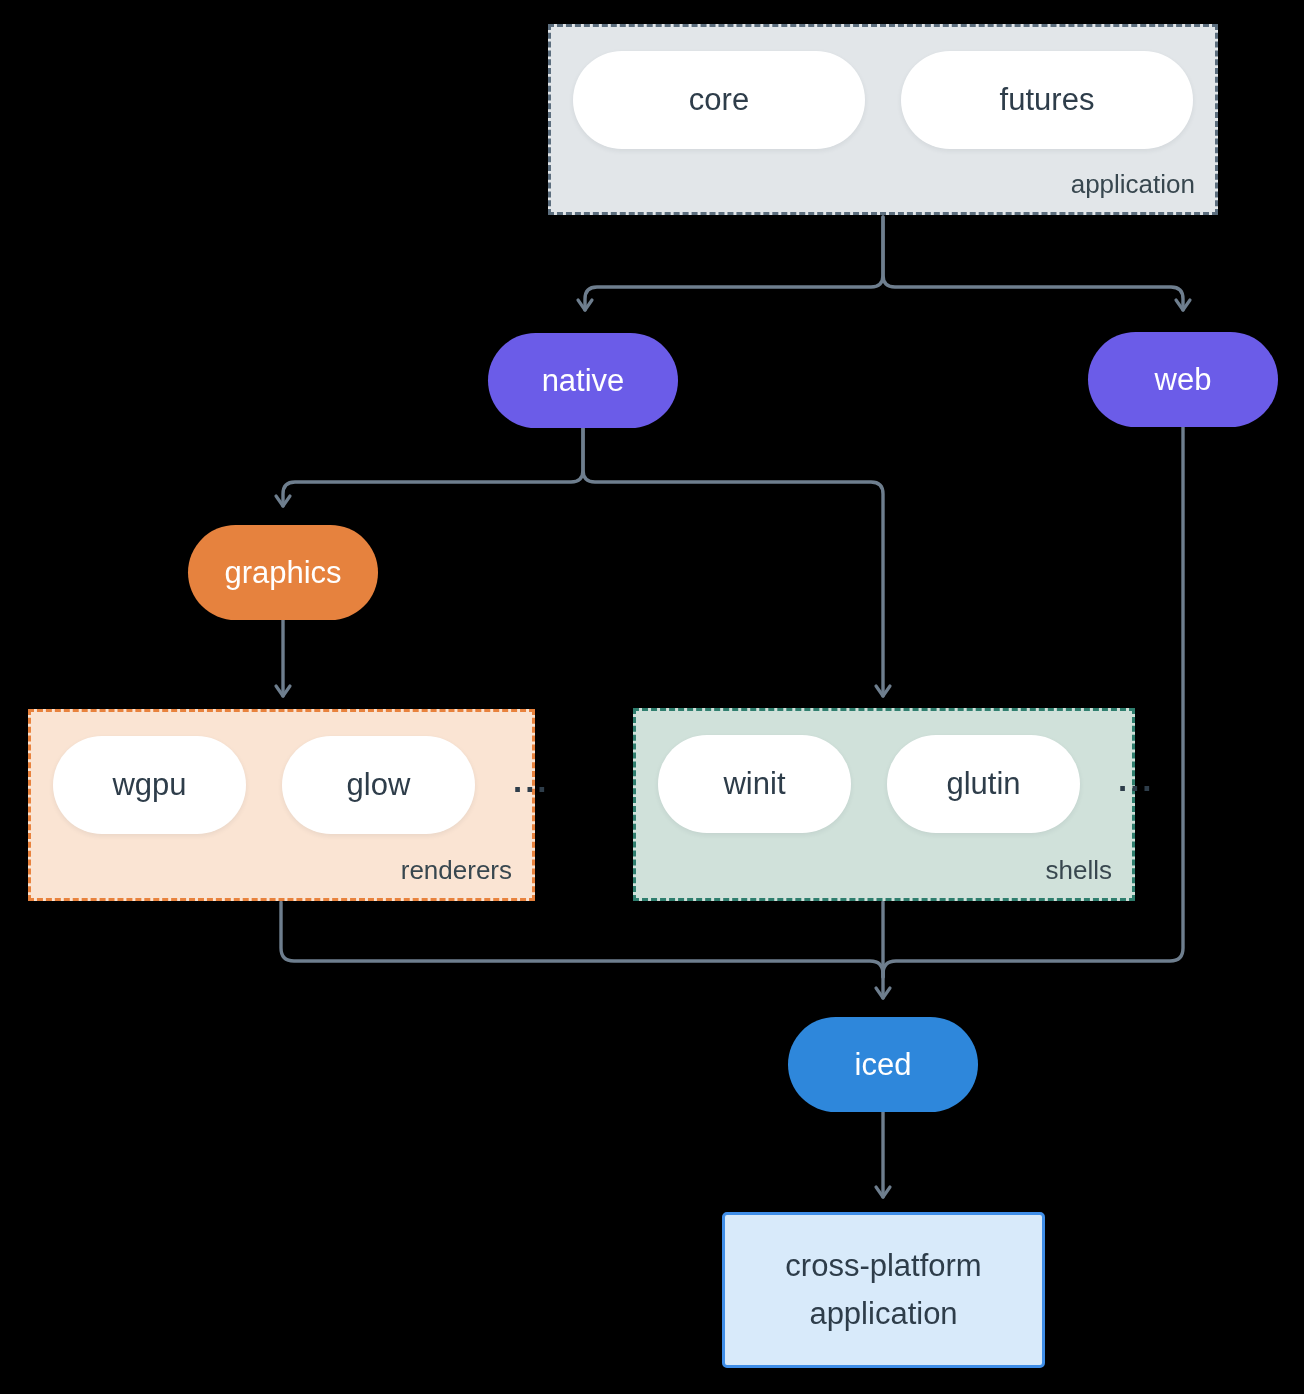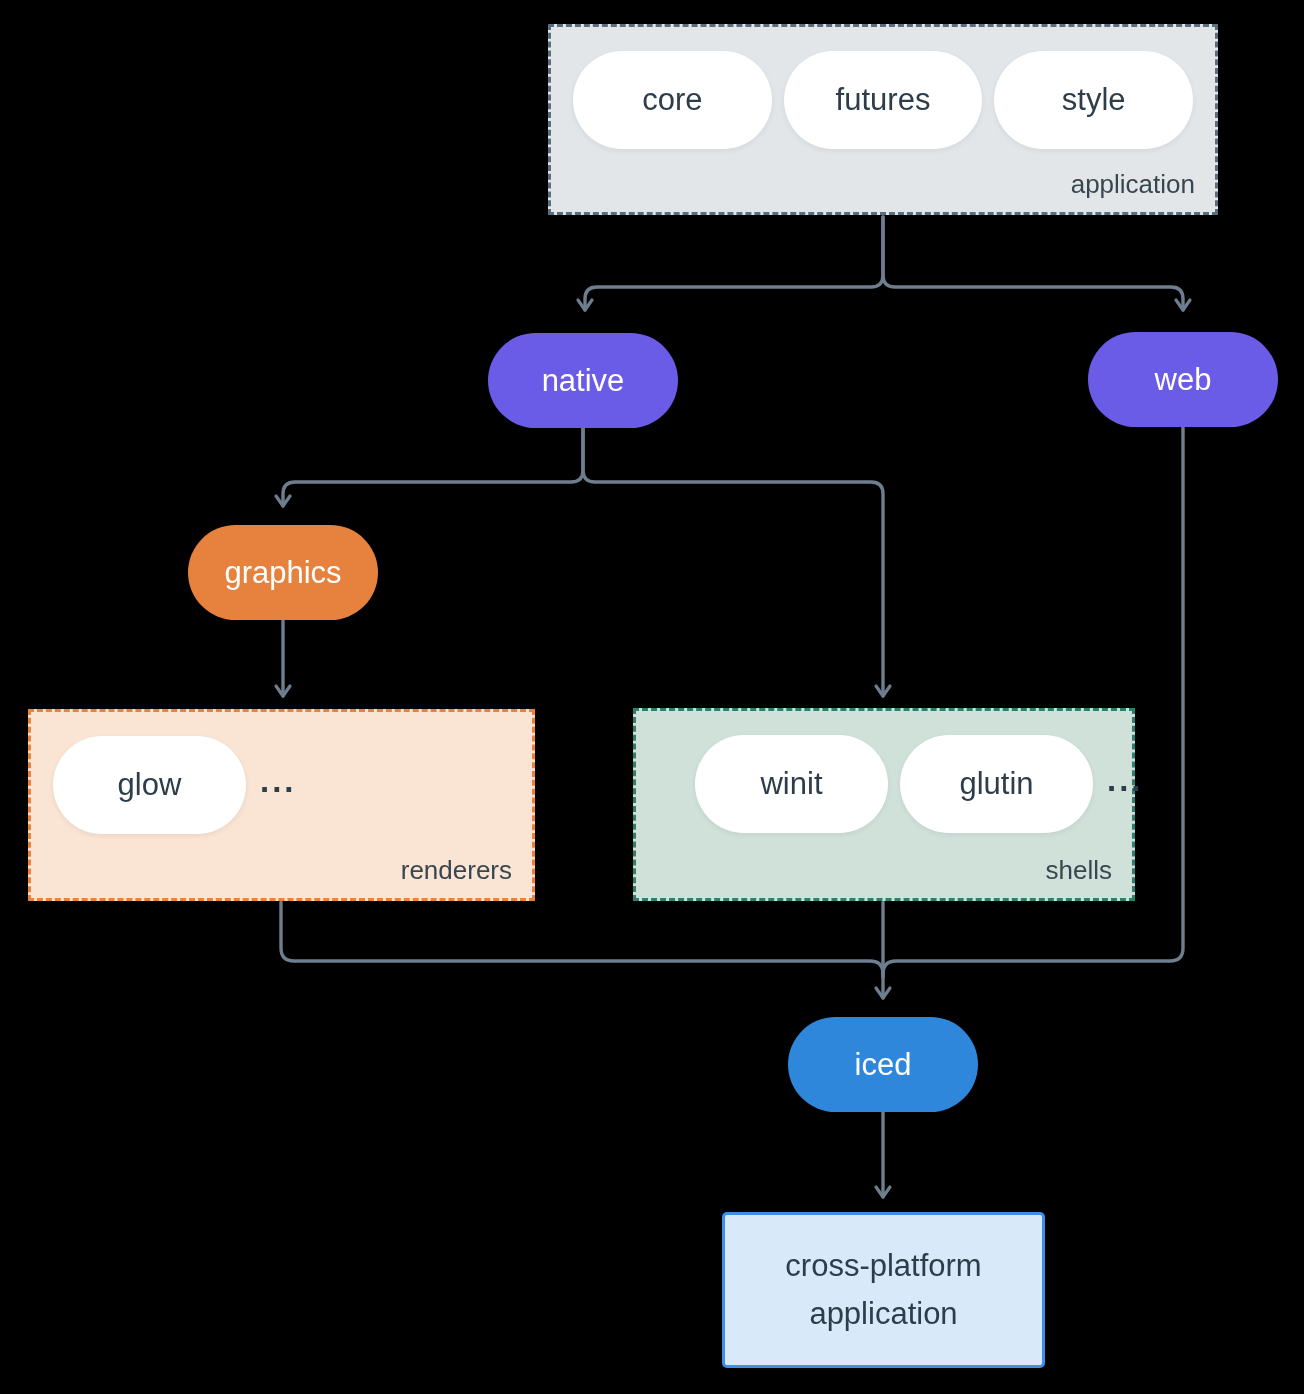--- a/index.html
+++ b/index.html
@@ -40,21 +40,21 @@
     position: absolute;
     box-sizing: border-box;
     border: 3px dashed;
     z-index: 2;
   }
   #g-foundations { left: 548px; top: 24px;  width: 670px; height: 191px; }
   #g-renderers   { left: 28px;  top: 709px; width: 507px; height: 192px; }
   #g-shells      { left: 633px; top: 708px; width: 502px; height: 193px; }
   .group-items {
     display: flex;
-    gap: 12px;
+    gap: 36px;
     padding: 24px 22px 0 22px;
     align-items: flex-start;
   }
   .gpill {
     flex: 1 1 auto;
     min-width: 0;
     height: 98px;
     background: #fff;
     border-radius: 50px;
     display: flex;
@@ -136,34 +136,34 @@
     <path class="edge" d="M 281 902 L 281 948 Q 281 961 294 961 L 870 961 Q 883 961 883 974 L 883 977"></path>
     <path class="edge" d="M 1183 421 L 1183 948 Q 1183 961 1170 961 L 896 961 Q 883 961 883 974 L 883 977"></path>
     <path class="edge" marker-end="url(#arrow)" d="M 883 902 L 883 998"></path>
     <path class="edge" marker-end="url(#arrow)" d="M 883 1105 L 883 1197"></path>
   </svg>
 
   <div class="group" id="g-foundations" style="background: rgb(226, 230, 233); border-color: rgb(92, 110, 126);">
     <div class="group-items">
       <div class="gpill">core</div>
       <div class="gpill">futures</div>
-      <div class="gpill">style</div>
     </div>
     <div class="group-label">application</div>
   </div>
 
   <div class="group" id="g-renderers" style="background: rgb(250, 228, 211); border-color: rgb(232, 130, 61);">
     <div class="group-items">
+      <div class="gpill">wgpu</div>
       <div class="gpill">glow</div>
       <div class="more">...</div>
     </div>
     <div class="group-label">renderers</div>
   </div>
 
-  <div class="group" id="g-shells" style="background: rgb(208, 225, 218); border-color: rgb(47, 126, 110); padding-left: 37px;">
+  <div class="group" id="g-shells" style="background: rgb(208, 225, 218); border-color: rgb(47, 126, 110);">
     <div class="group-items">
       <div class="gpill">winit</div>
       <div class="gpill">glutin</div>
       <div class="more">...</div>
     </div>
     <div class="group-label">shells</div>
   </div>
 
   <div class="node" id="n-native" style="background: rgb(107, 92, 232); color: rgb(255, 255, 255);">native</div>
 

